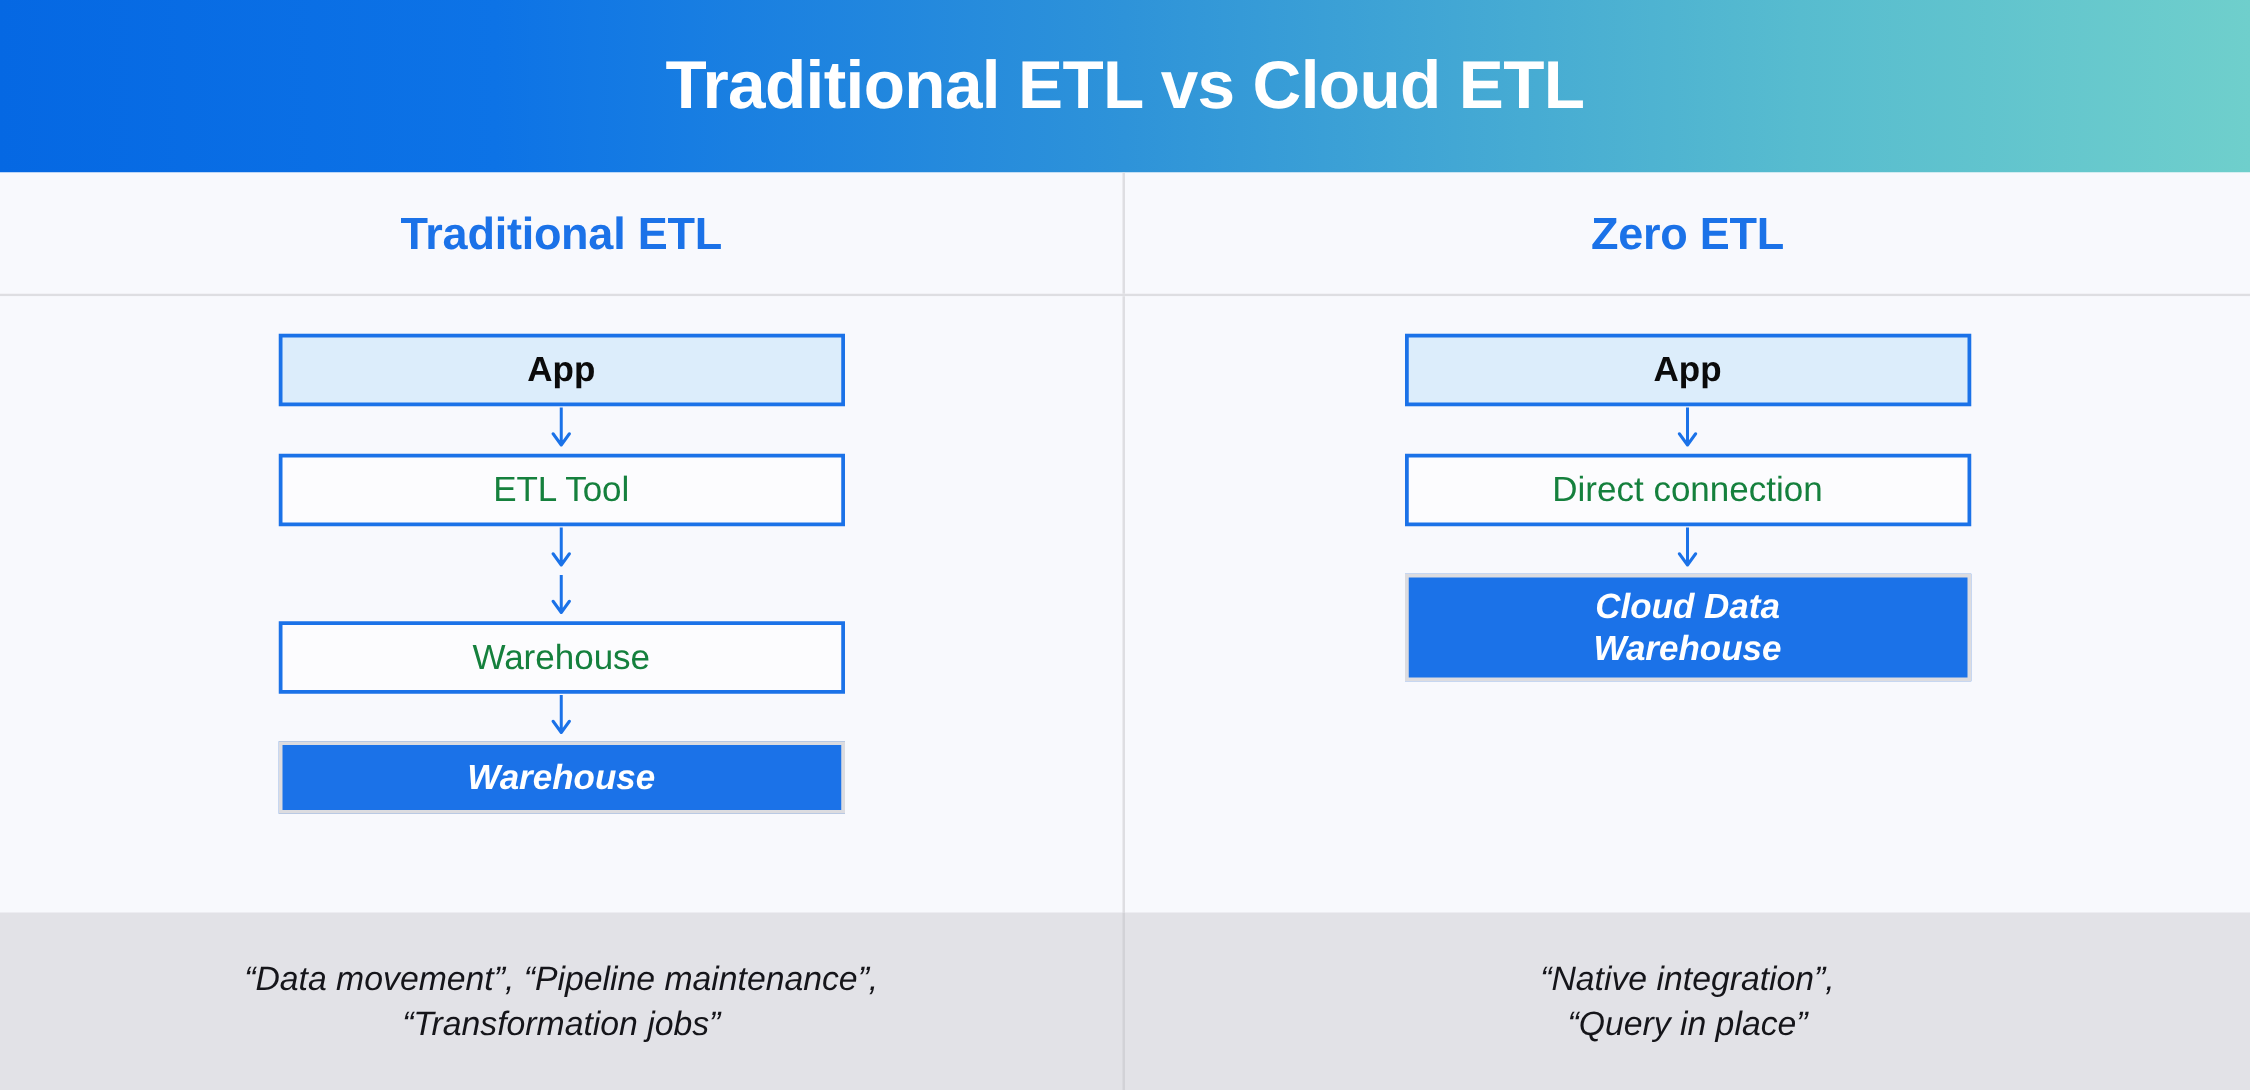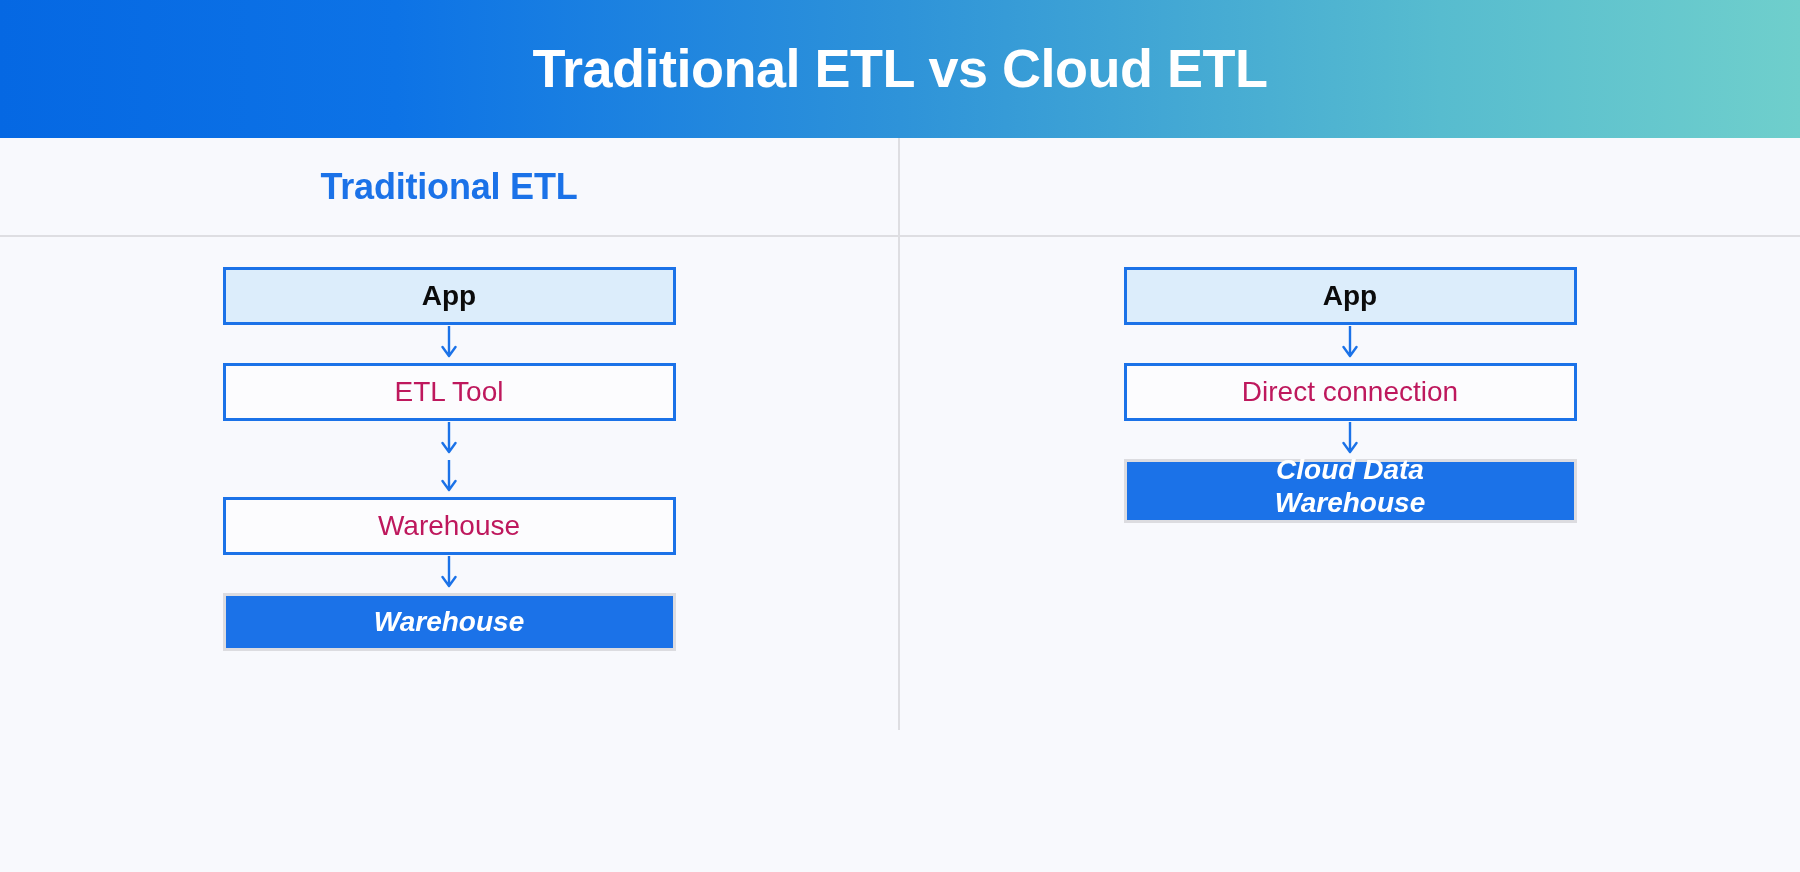--- a/index.html
+++ b/index.html
@@ -92,44 +92,44 @@
     justify-content: center;
     text-align: center;
     font-size: 28px;
     line-height: 1.2;
   }
   
   .node.step {
     height: 58px;
     background: #FCFCFE;
     border: 3px solid #1B72E8;
-    color: #be185d;
+    color: #15803d;
     font-weight: normal;
   }
   
   .node.source {
     height: 58px;
     background: #DCEDFB;
     border: 3px solid #1B72E8;
     color: #0B0B0B;
     font-weight: bold;
   }
   
   .node.terminal {
     background: #1B72E8;
     border: 3px solid #DCDCE0;
     color: #FFFFFF;
     font-weight: bold;
     font-style: italic;
   }
   .node.terminal.one-line { height: 58px; }
   .node.terminal.two-line {
-    height: 64px;
+    height: 86px;
     flex-direction: column;
-    justify-content: flex-end;
+    justify-content: center;
   }
   .node.terminal .line { display: block; }
 
   
   .arrow {
     width: 453px;
     height: 38px;
     display: flex;
     align-items: center;
     justify-content: center;
@@ -167,20 +167,23 @@
 <div class="page">
 
   <div class="banner">
     <div class="banner-title">Traditional ETL vs Cloud ETL</div>
   </div>
 
   <div class="col-header-row">
     <div class="col-header left">
       <span class="col-header-text">Traditional ETL</span>
     </div>
+    <div class="col-header right">
+      <span class="col-header-text">Zero ETL</span>
+    </div>
   </div>
 
   <div class="body-row">
 
     <div class="flow-col left">
 
       <div class="node source">
         <span>App</span>
       </div>
 
@@ -246,14 +249,28 @@
       </div>
 
       <div class="node terminal two-line">
         <span class="line">Cloud Data</span>
         <span class="line">Warehouse</span>
       </div>
 
     </div>
   </div>
 
+  <div class="footer-row">
+    <div class="footer-cell left">
+      <div class="footer-text">
+        <span class="line">“Data movement”, “Pipeline maintenance”,</span>
+        <span class="line">“Transformation jobs”</span>
+      </div>
+    </div>
+    <div class="footer-cell right">
+      <div class="footer-text">
+        <span class="line">“Native integration”,</span>
+        <span class="line">“Query in place”</span>
+      </div>
+    </div>
+  </div>
 
 </div>
 
 </body></html>

